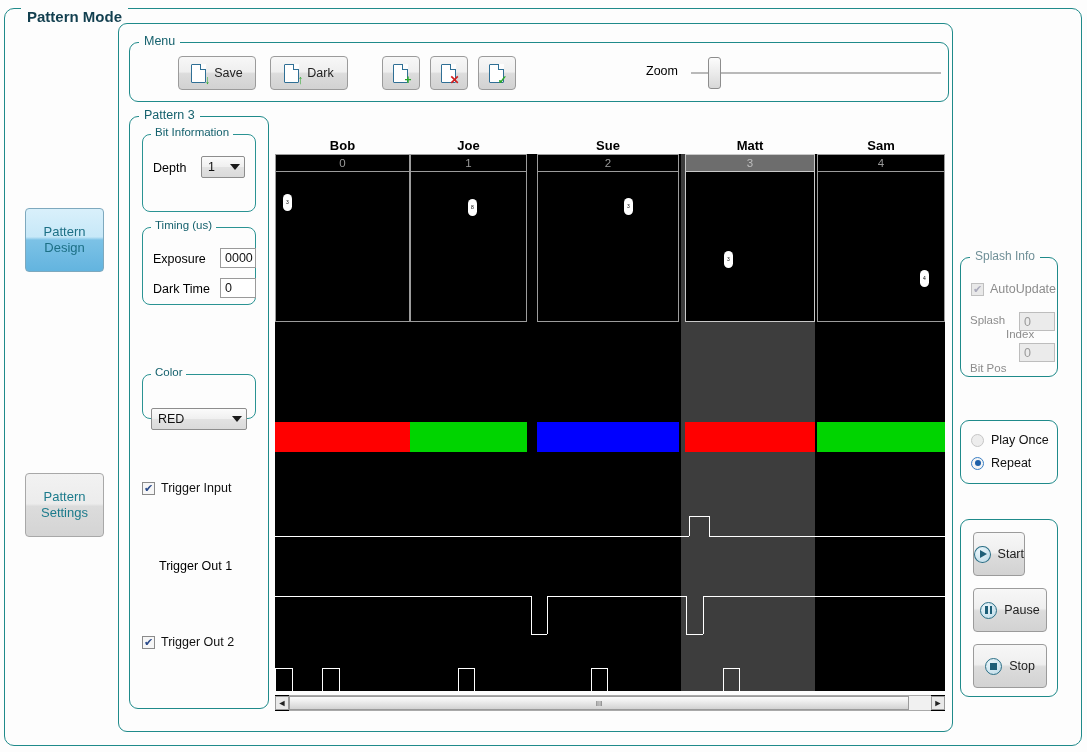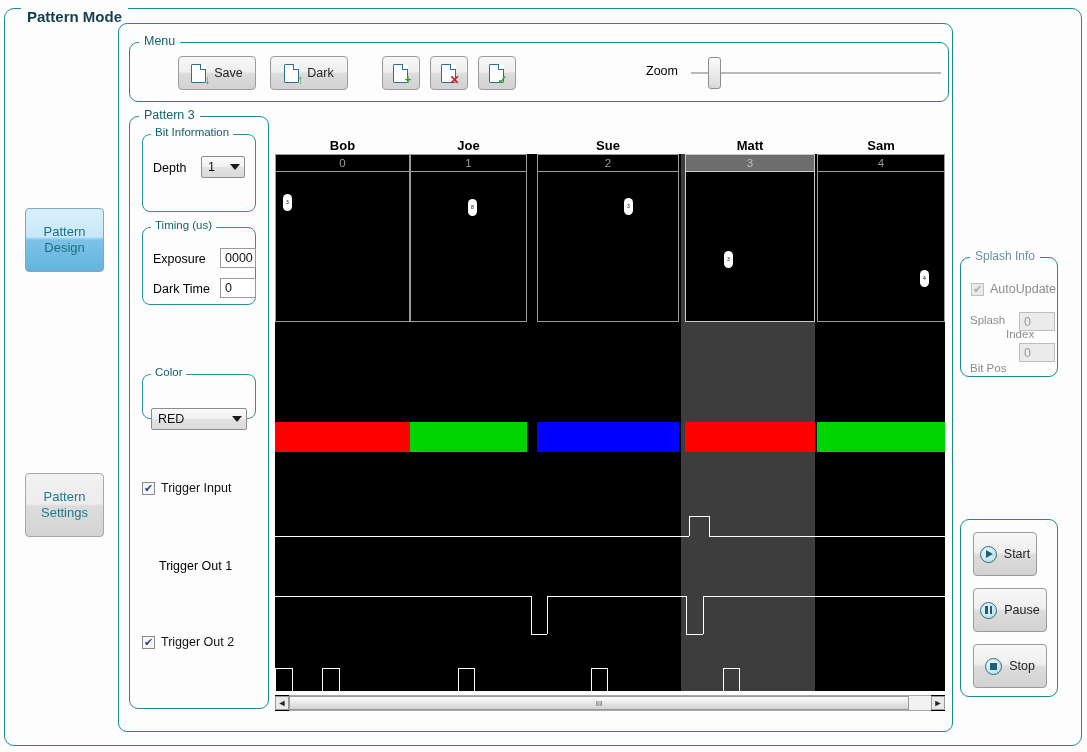--- a/index.html
+++ b/index.html
@@ -308,23 +308,33 @@
     <span class="lbl" style="position:absolute;left:9px;top:70px;color:#8c8c8c;font-size:11.5px;margin-left:36px;">Index</span>
     <div class="tbox dis" style="position:absolute;left:58px;top:54px;width:36px;height:19px;">
       <span>0</span>
     </div>
     <span class="lbl" style="position:absolute;left:9px;top:88px;color:#8c8c8c;font-size:11.5px;margin-top:16px;">Bit Pos</span>
     <div class="tbox dis" style="position:absolute;left:58px;top:85px;width:36px;height:19px;">
       <span>0</span>
     </div>
   </div>
 
+  <div class="rgb" style="left:955px;top:411px;width:98px;height:64px;">
+    <div class="radio" style="position:absolute;left:10px;top:12px;">
+      <span class="rdot dis"></span>
+      <span>Play Once</span>
+    </div>
+    <div class="radio" style="position:absolute;left:10px;top:35px;">
+      <span class="rdot on"></span>
+      <span>Repeat</span>
+    </div>
+  </div>
 
   <div class="rgb" style="left:955px;top:510px;width:98px;height:178px;">
-    <div class="btn iconbtn" style="position:absolute;left:12px;top:12px;width:64px;height:44px;">
+    <div class="btn iconbtn" style="position:absolute;left:12px;top:12px;width:52px;height:44px;">
       <span class="circicon">
         <span style="width:0;height:0;border-left:7px solid #1e5f78;border-top:4.5px solid transparent;border-bottom:4.5px solid transparent;margin-left:2px;"></span>
       </span>
       <span>Start</span>
     </div>
     <div class="btn iconbtn" style="position:absolute;left:12px;top:68px;width:74px;height:44px;">
       <span class="circicon">
         <span style="display:flex;gap:2px;">
           <span style="width:2.5px;height:8px;background:#1e5f78;"></span>
           <span style="width:2.5px;height:8px;background:#1e5f78;"></span>

